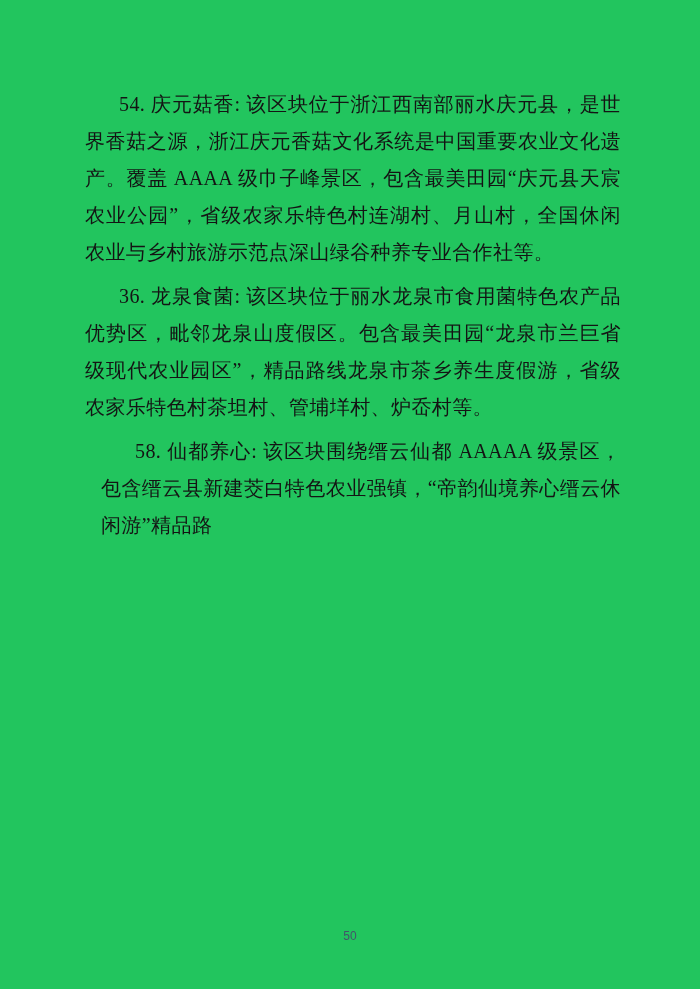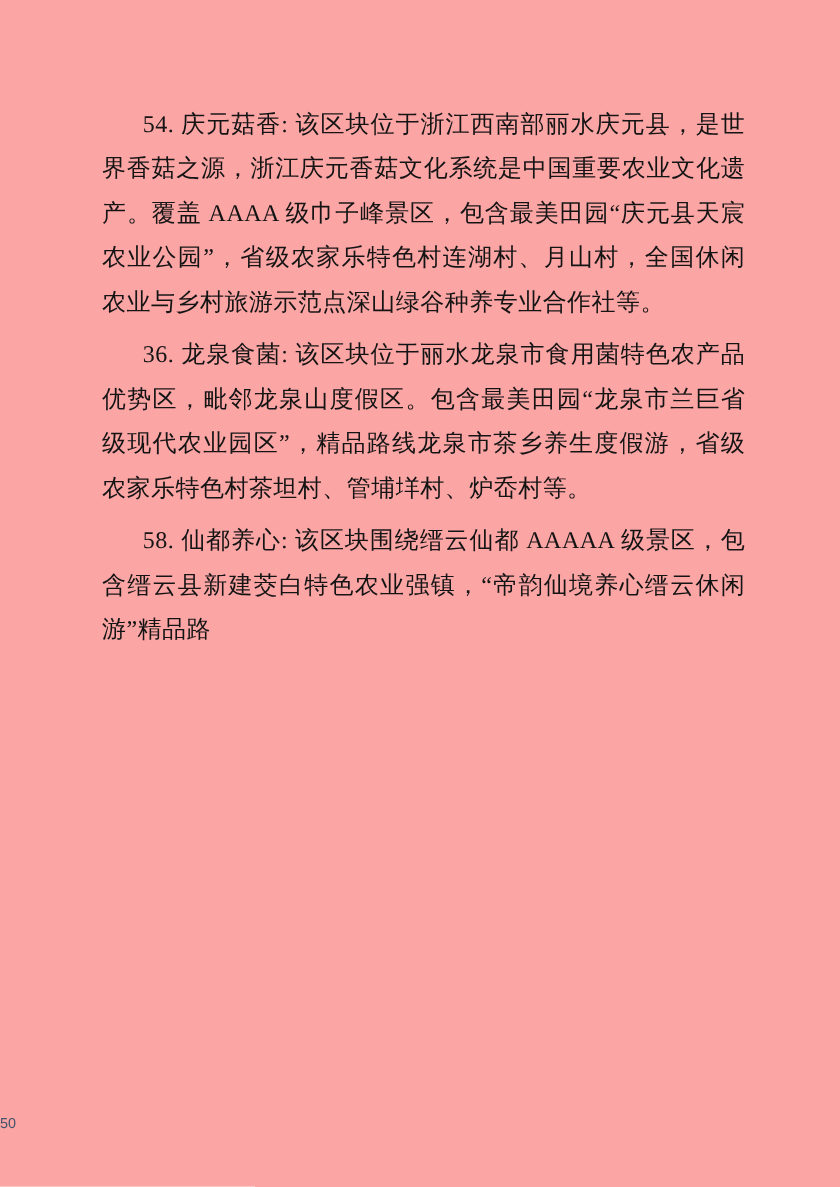--- a/index.html
+++ b/index.html
@@ -4,21 +4,21 @@
 <style>
   html, body {
     margin: 0;
     padding: 0;
     background: #ffffff;
   }
   .page {
     position: relative;
     width: 700px;
     height: 989px;
-    background: #fca5a5;
+    background: #22c55e;
     overflow: hidden;
     font-family: "Liberation Serif", "DejaVu Serif", serif;
     color: #141414;
   }
   .content {
     position: absolute;
     left: 85px;
     top: 86px;
     width: 536px;
   }
@@ -26,27 +26,28 @@
     margin: 0 0 7px 0;
     font-size: 20px;
     line-height: 37px;
     text-align: justify;
     text-justify: inter-ideograph;
     text-indent: 1.7em;
     letter-spacing: 0.4px;
   }
   .para:last-child {
     margin-bottom: 0;
+    margin-left: 16px;
   }
   .footer {
     position: absolute;
     left: 0;
     right: 0;
     top: 929px;
-    text-align: left;
+    text-align: center;
     font-family: "Liberation Sans", "DejaVu Sans", sans-serif;
     font-size: 12px;
     color: #44546a;
   }
 </style>
 </head>
 <body>
 
 <div class="page">
   <main class="content">

